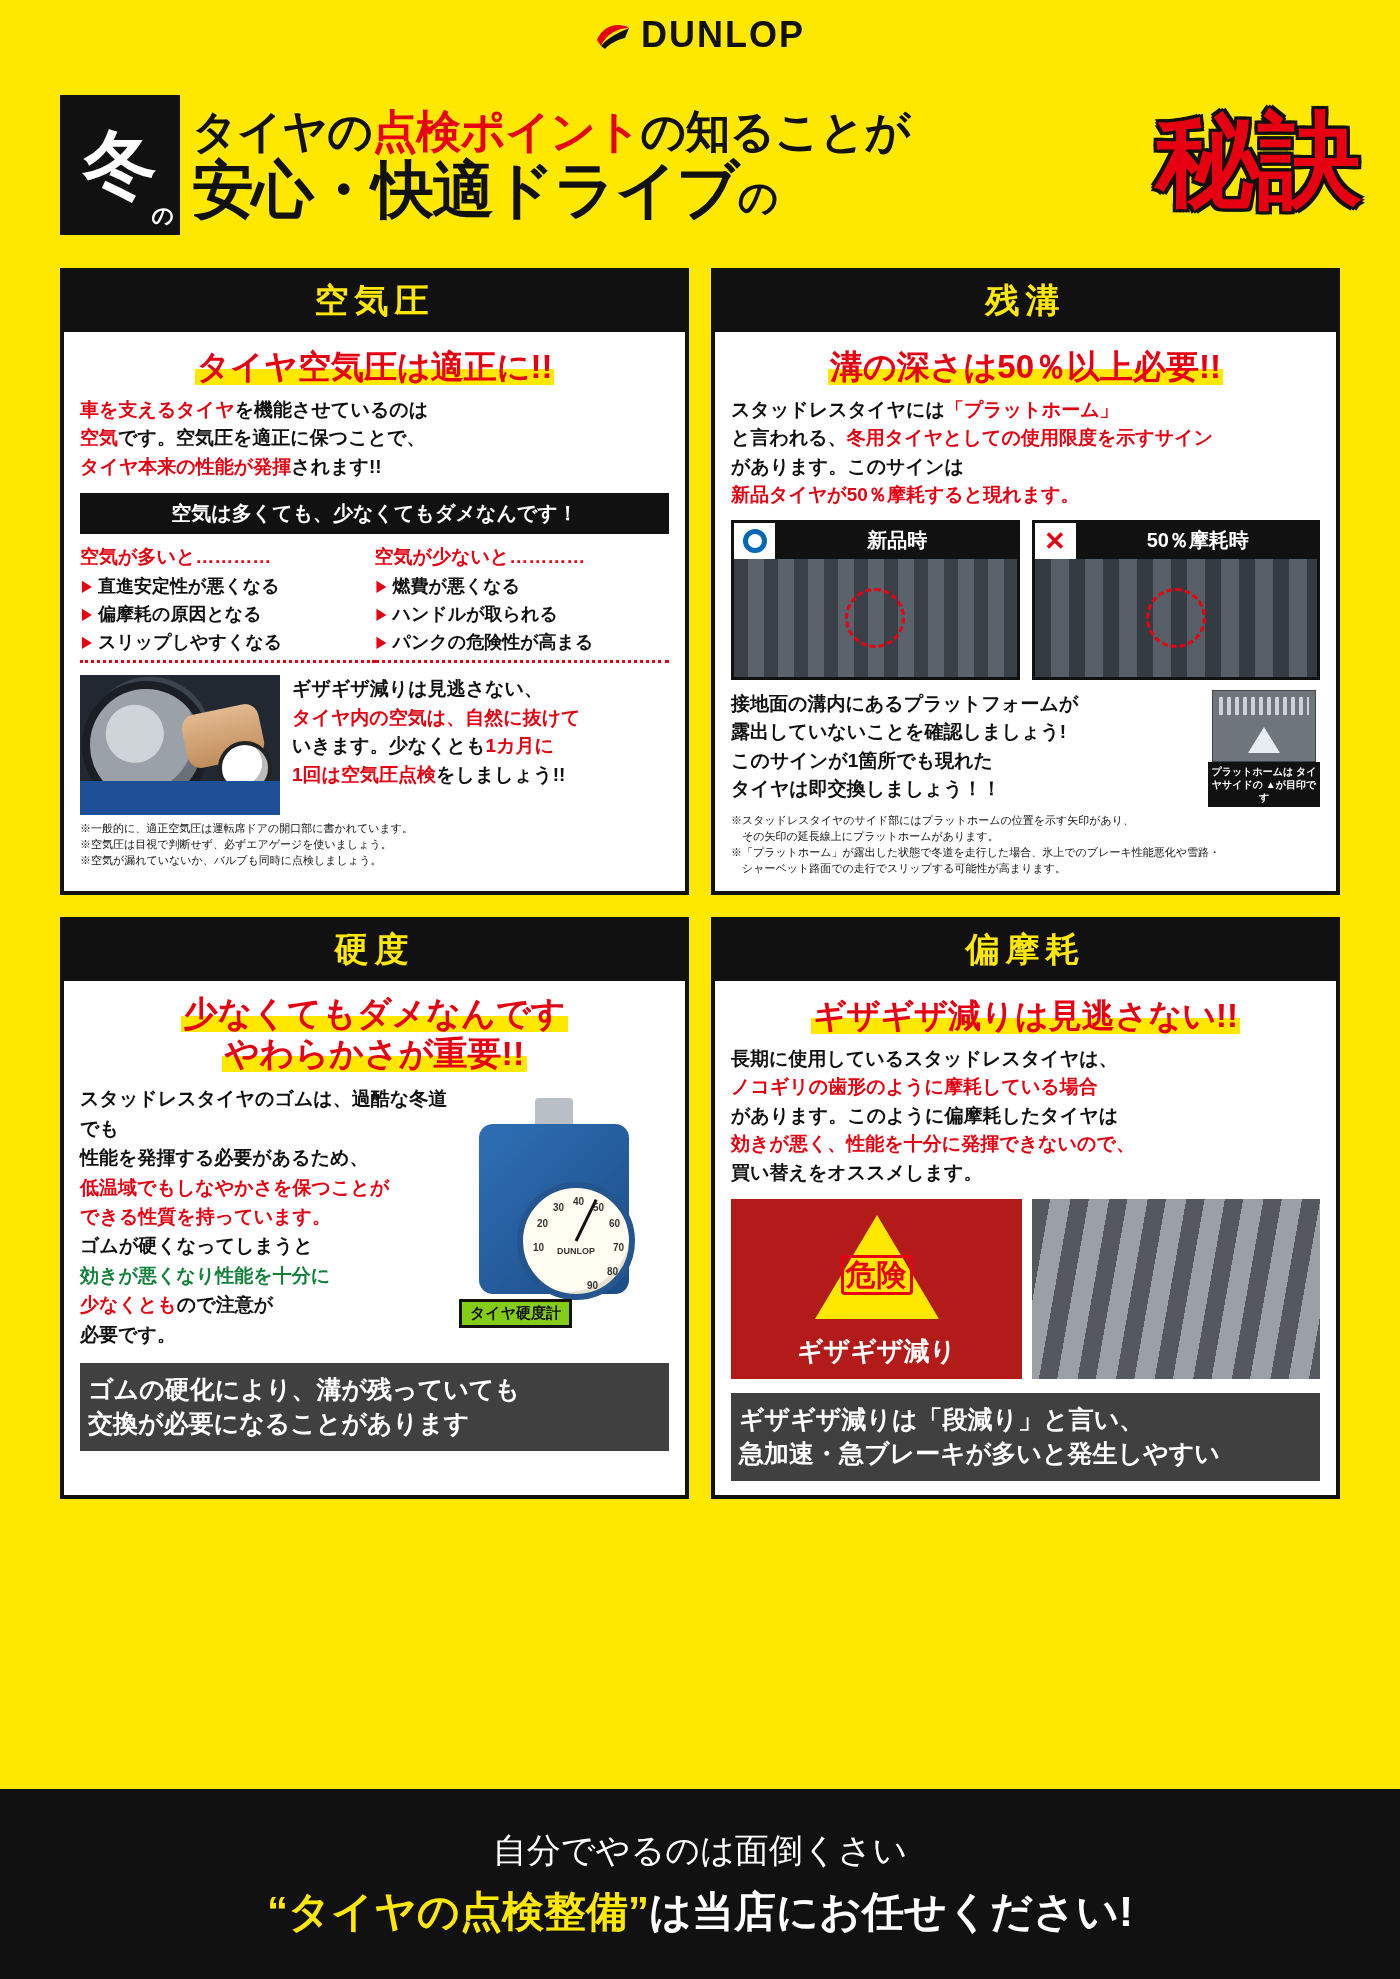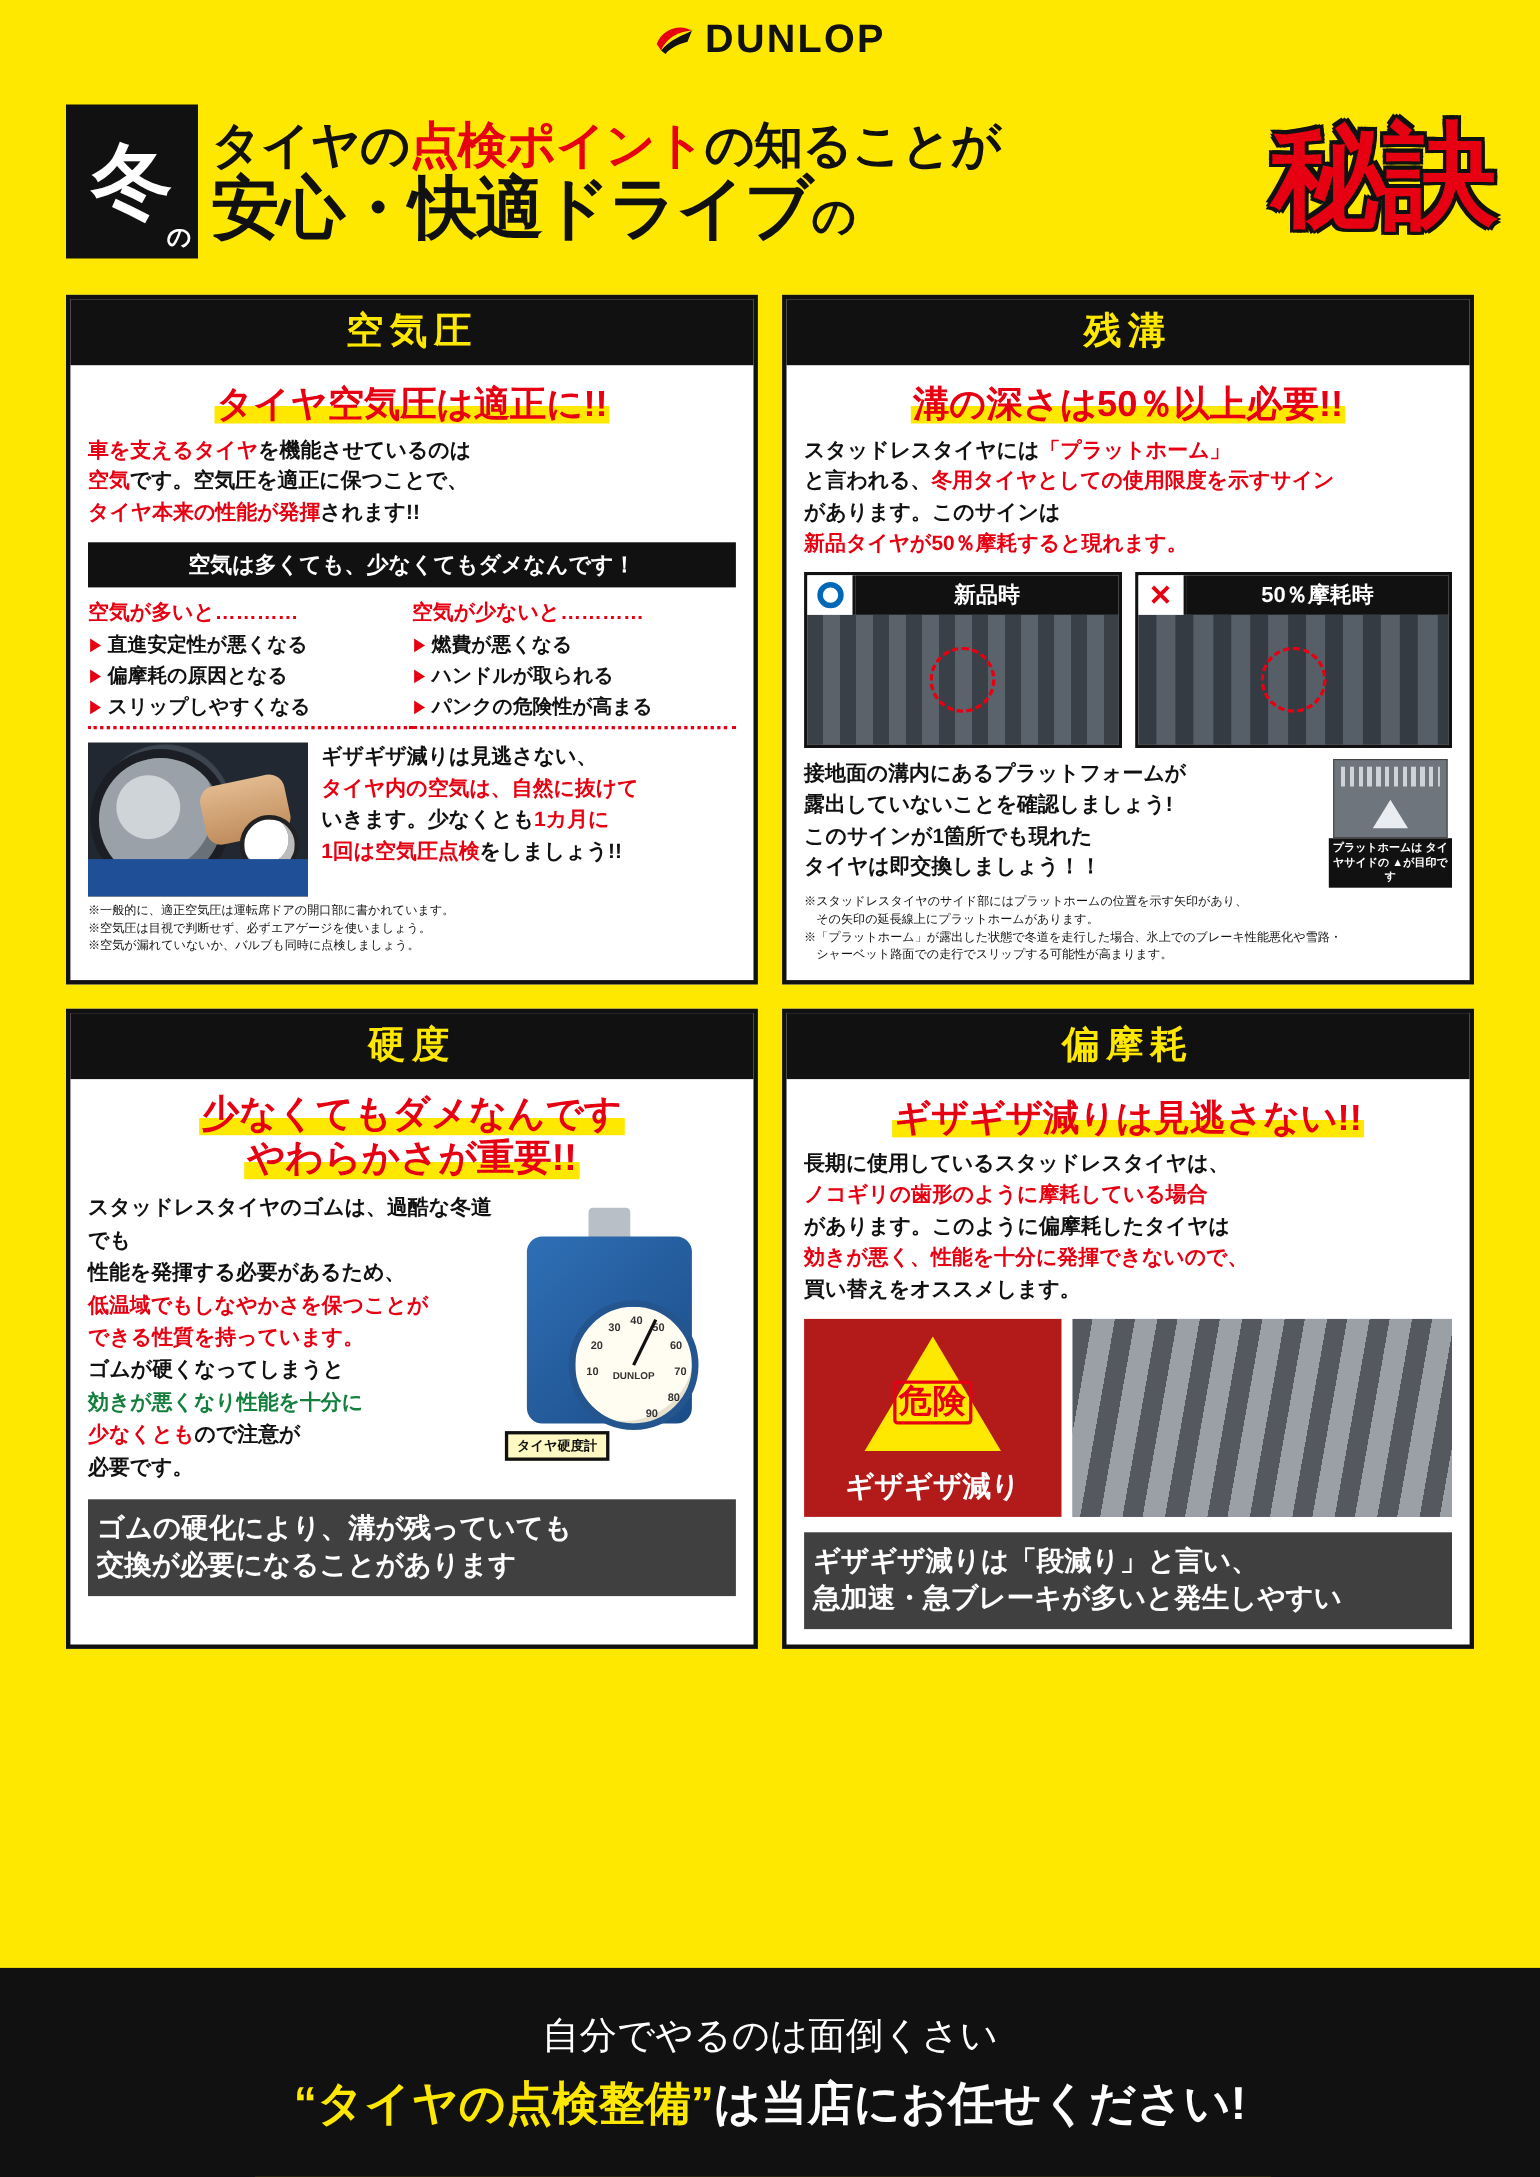--- a/index.html
+++ b/index.html
@@ -163,31 +163,31 @@
     border:6px solid #24558f;
   }
   .duro-dial .tick { position:absolute; font-size:10px; color:#333; font-weight:bold; }
   .duro-needle {
     position:absolute; left:50%; top:50%; width:3px; height:46px; background:#111;
     transform-origin:bottom center; transform:translate(-50%,-100%) rotate(26deg);
   }
   .duro-brand { position:absolute; left:50%; top:54%; transform:translateX(-50%); font-size:9px; font-weight:bold; color:#333; }
   .duro-top { position:absolute; left:76px; top:14px; width:38px; height:32px; background:#b9bfc6; border-radius:4px; }
   .duro-cap {
-    position:absolute; left:0; bottom:6px; background:#fef9c3; border:3px solid #111;
-    font-size:12px; font-weight:bold; padding:2px 8px;
+    position:absolute; left:0; bottom:6px; background:#84cc16; border:3px solid #111;
+    font-size:15px; font-weight:bold; padding:2px 8px;
   }
   .bottom-bar {
     background:#404040; color:#fff; font-weight:bold; font-size:25px; text-align:left;
     line-height:1.35; padding:10px 8px; margin-top:14px;
   }
 
   
   .hm-img-row { display:flex; gap:10px; margin-top:12px; }
-  .hm-left { width:234px; flex:none; background:#b31b1b; position:relative; height:180px; }
+  .hm-left { width:291px; flex:none; background:#b31b1b; position:relative; height:180px; }
   .hm-tri {
     position:absolute; left:50%; top:16px; transform:translateX(-50%);
     width:0;height:0;border-left:62px solid transparent;border-right:62px solid transparent;
     border-bottom:104px solid #ffe800;
   }
   .hm-tri-in {
     position:absolute; left:50%; top:40px; transform:translateX(-50%);
     width:0;height:0;border-left:46px solid transparent;border-right:46px solid transparent;
     border-bottom:76px solid #ffe800;
   }

